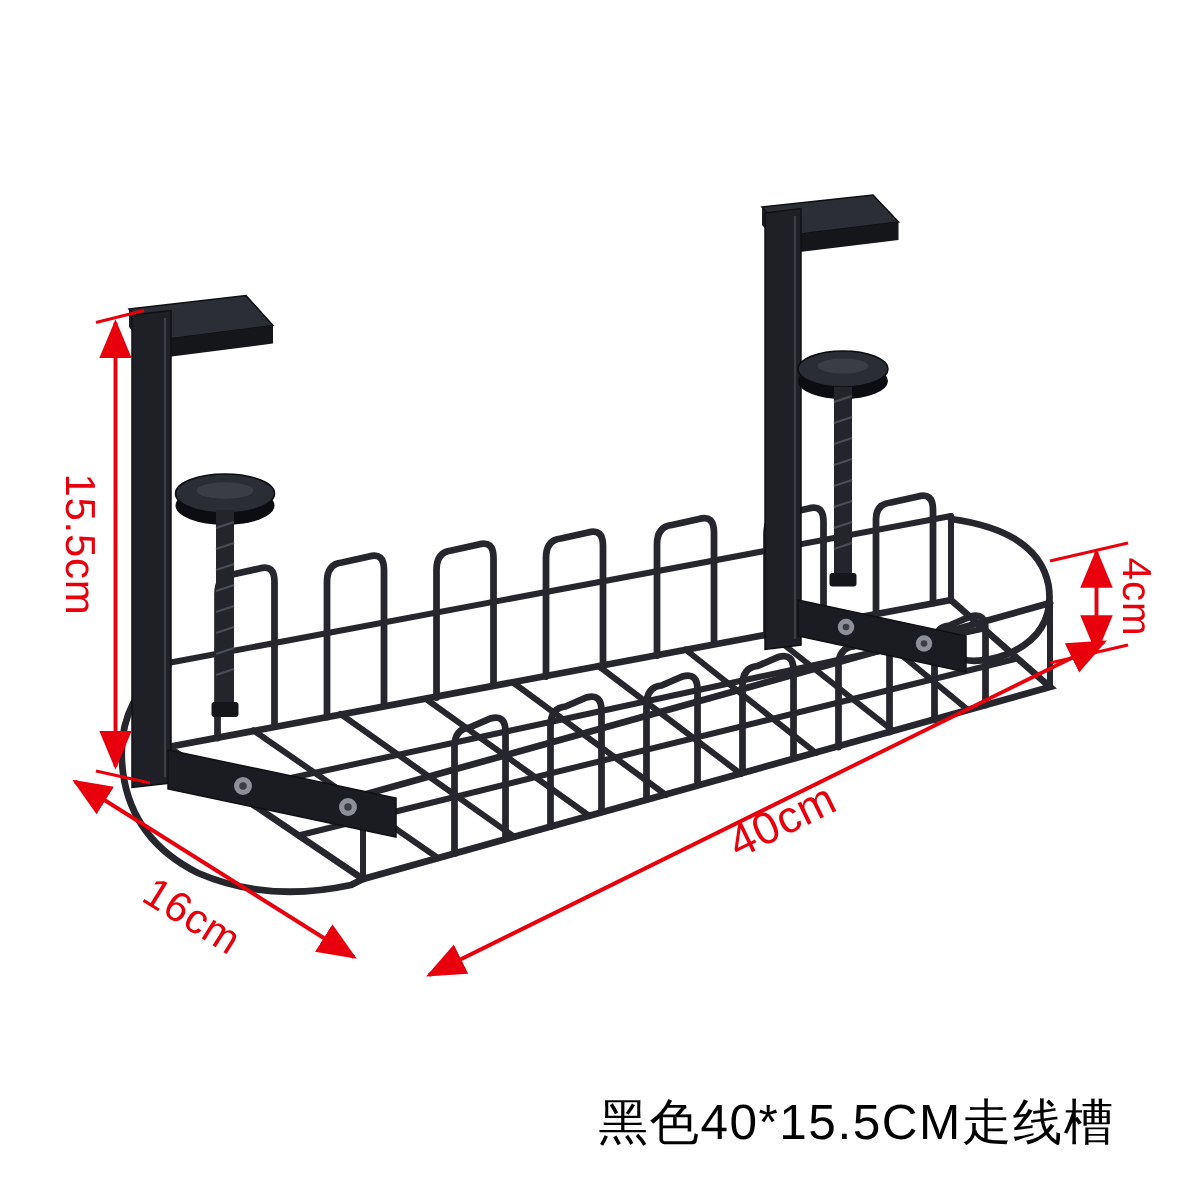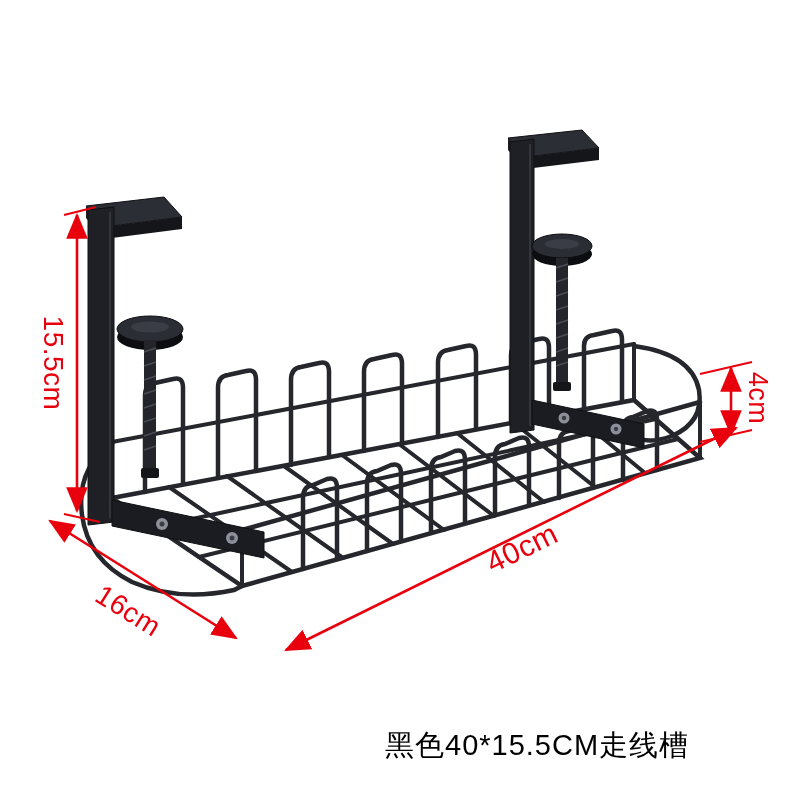--- a/index.html
+++ b/index.html
@@ -17,23 +17,23 @@
     font-size:28px;
     letter-spacing:0.5px;
     white-space:nowrap;
     transform-origin:center center;
   }
   #lbl-height{left:53px;top:363px;transform:translate(-50%,-50%) rotate(90deg);}
   #lbl-side{left:757px;top:398px;font-size:27px;transform:translate(-50%,-50%) rotate(90deg);}
   #lbl-length{left:522px;top:548px;font-size:30px;transform:translate(-50%,-50%) rotate(-26deg);}
   #lbl-depth{left:128px;top:611px;transform:translate(-50%,-50%) rotate(32deg);}
   #caption{
-    position:absolute;left:385px;top:726px;
+    position:absolute;left:399px;top:726px;
     color:var(--caption-color);
-    font-size:29px;
+    font-size:33px;
     letter-spacing:1px;
     white-space:nowrap;
   }
   .wire{stroke:#26272c;stroke-width:4.5;fill:none;stroke-linecap:round;}
   .wire-thin{stroke:#26272c;stroke-width:4;fill:none;stroke-linecap:round;}
   .dim{stroke:var(--ann);stroke-width:2.6;fill:none;}
   .tick{stroke:var(--ann);stroke-width:2.2;fill:none;}
 </style>
 </head>
 <body>

